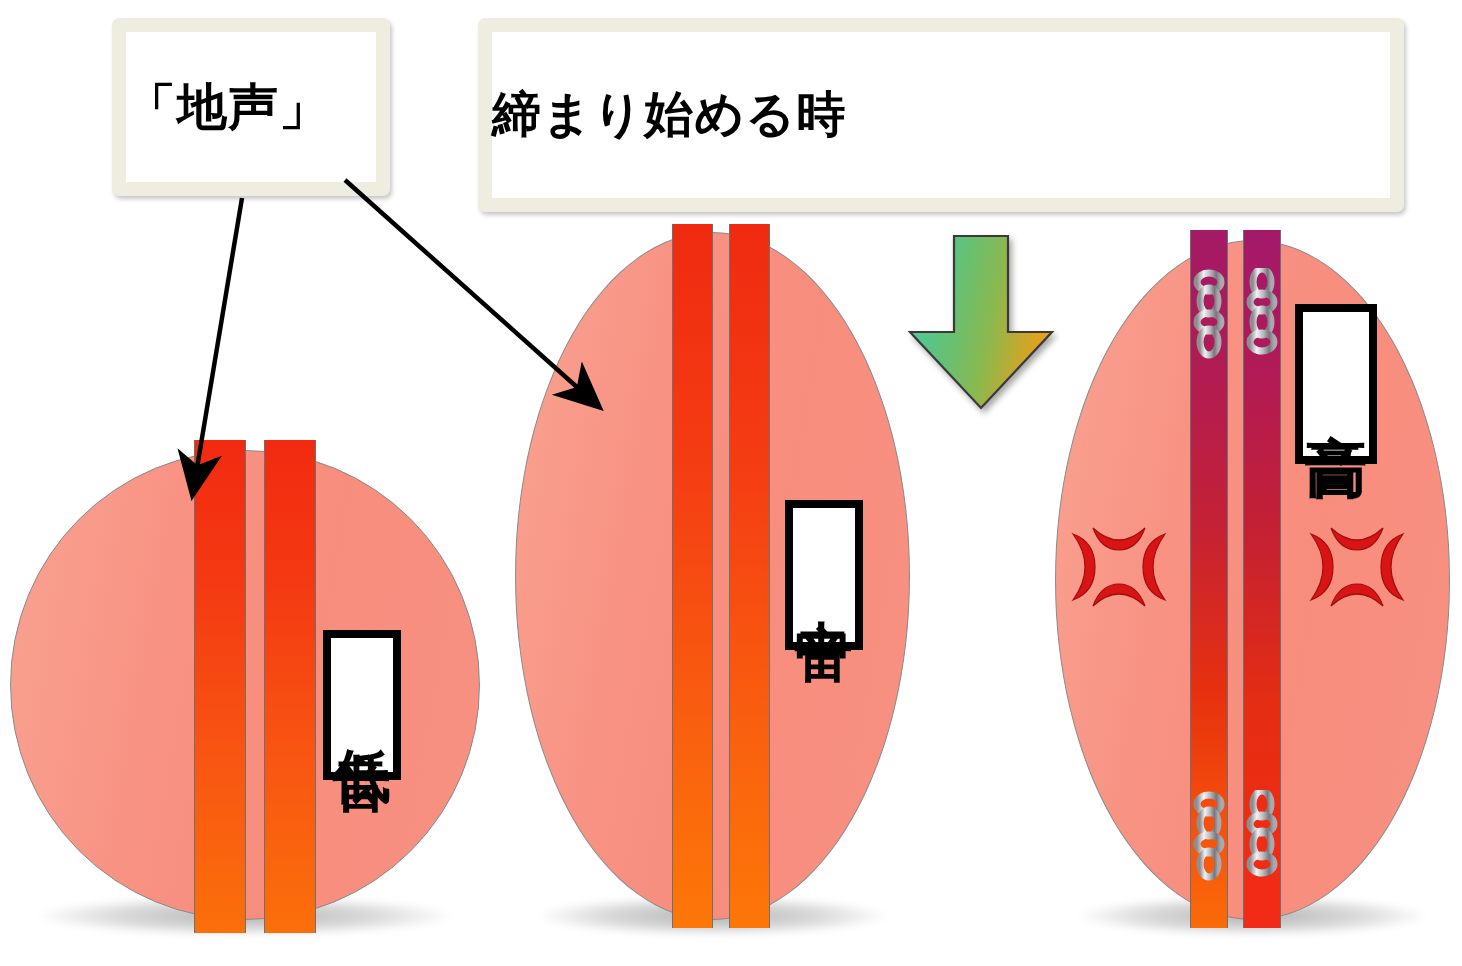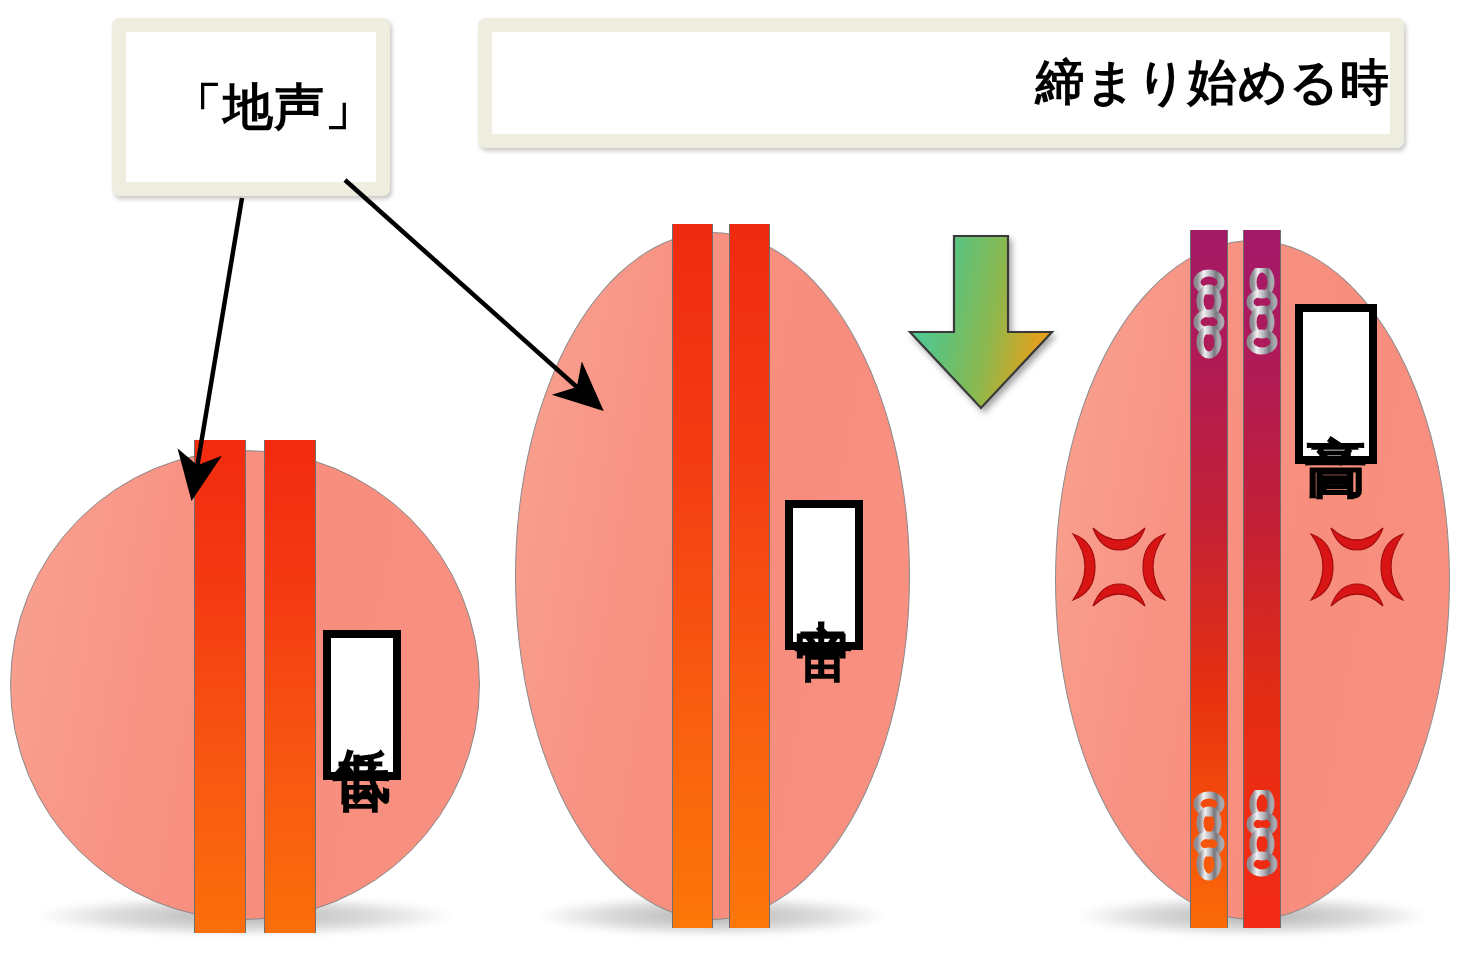--- a/index.html
+++ b/index.html
@@ -16,36 +16,36 @@
 
   
   .callout {
     position: absolute;
     background: #ffffff;
     border: 14px solid #efede0;
     border-radius: 7px;
     box-shadow: 2px 3px 4px rgba(0,0,0,0.22);
     display: flex;
     flex-direction: column;
-    align-items: flex-end;
+    align-items: flex-start;
     justify-content: center;
     color: #000000;
     font-weight: bold;
     line-height: 1.18;
     letter-spacing: 0.02em;
     white-space: nowrap;
   }
   #callout-jigoe {
     left: 112px; top: 18px;
     width: 278px; height: 178px;
     font-size: 50px;
   }
   #callout-mix {
     left: 478px; top: 18px;
-    width: 926px; height: 130px;
+    width: 926px; height: 194px;
     font-size: 49px;
   }
   .callout .line { display: block; }
 
   
   #arrow-layer {
     position: absolute;
     left: 0; top: 0;
     width: 1462px; height: 966px;
     pointer-events: none;

